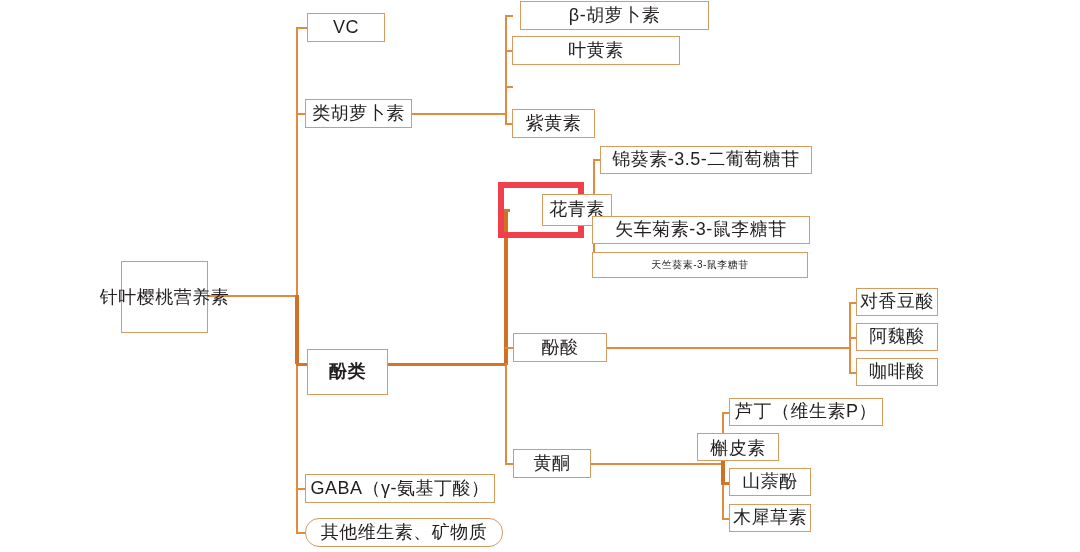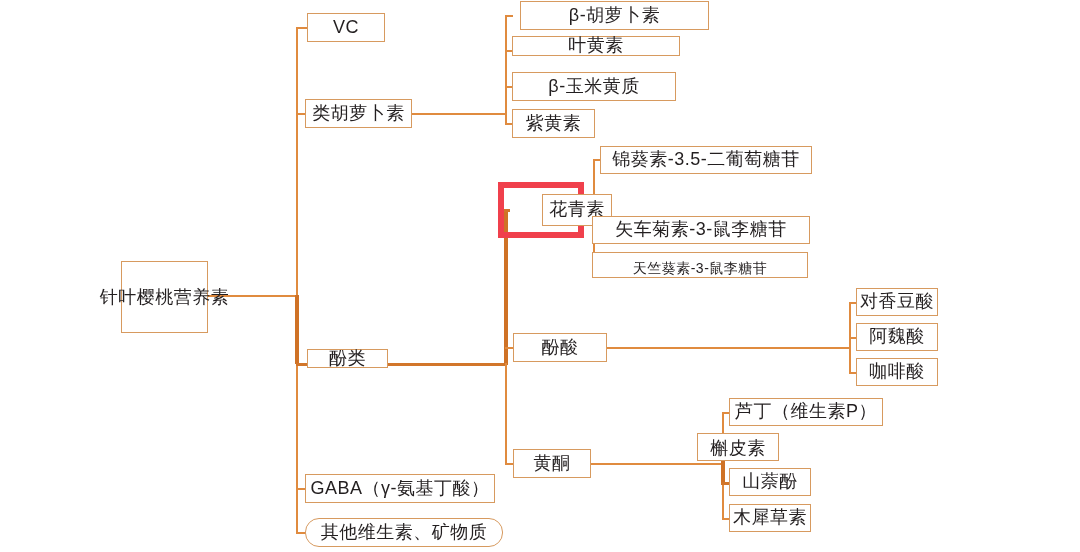--- a/index.html
+++ b/index.html
@@ -31,22 +31,21 @@
     font-size: 18px;
     letter-spacing: 0.5px;
     white-space: nowrap;
     z-index: 3;
   }
   .node.root {
     flex-direction: row;
     line-height: 1.45;
   }
   .node.small {
-    font-size: 14px;
-    align-items: flex-end;
+    font-size: 10px;
   }
   .node .ln {
     display: block;
   }
   
   .ln-h, .ln-v {
     position: absolute;
     background: #e08b3f;
     z-index: 1;
   }
@@ -120,40 +119,37 @@
   </div>
 
   <div class="node" style="left:307px; top:13px; width:78px; height:29px;">
     <span>VC</span>
   </div>
 
   <div class="node" style="left:305px; top:99px; width:107px; height:29px;">
     <span>类胡萝卜素</span>
   </div>
 
-  <div class="node" style="left:307px; top:349px; width:81px; height:19px;">
+  <div class="node" style="left:307px; top:349px; width:81px; height:46px;font-weight:bold;">
     <span>酚类</span>
   </div>
 
   <div class="node" style="left:305px; top:474px; width:190px; height:29px;">
     <span>GABA（γ-氨基丁酸）</span>
   </div>
 
   <div class="node" style="left:305px; top:518px; width:198px; height:29px;border-radius:14px;">
     <span>其他维生素、矿物质</span>
   </div>
 
   <div class="node" style="left:520px; top:1px; width:189px; height:29px;">
     <span>β-胡萝卜素</span>
   </div>
-  <div class="node" style="left:512px; top:36px; width:168px; height:20px;">
+  <div class="node" style="left:512px; top:36px; width:168px; height:29px;">
     <span>叶黄素</span>
-  </div>
-  <div class="node" style="left:512px; top:72px; width:164px; height:29px;">
-    <span>β-玉米黄质</span>
   </div>
   <div class="node" style="left:512px; top:109px; width:83px; height:29px;">
     <span>紫黄素</span>
   </div>
 
   <div class="highlight-box" style="left:498px; top:182px; width:86px; height:56px;"></div>
   <div class="node" style="left:506px; top:194px; width:70px; height:32px;margin-left:36px;">
     <span>花青素</span>
   </div>
 

